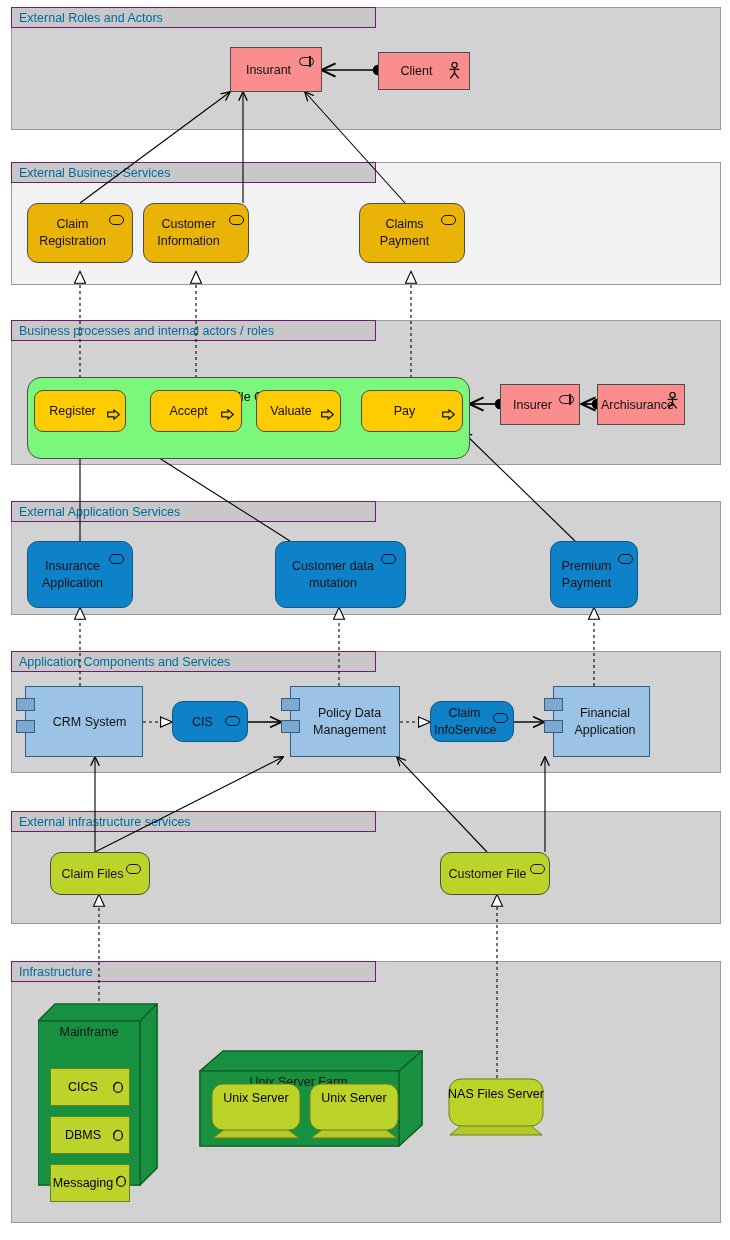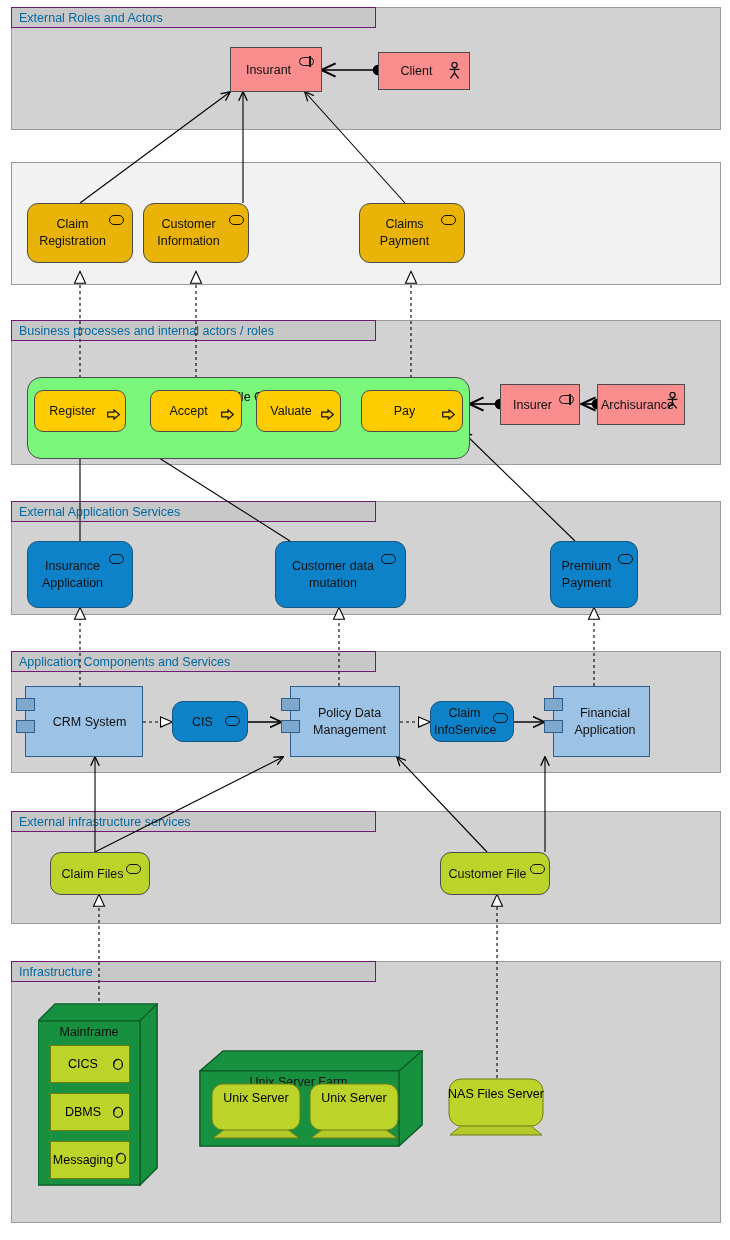--- a/index.html
+++ b/index.html
@@ -46,40 +46,41 @@
 
   
   .port{position:absolute;width:19px;height:13px;background:#7fa8cf;
         border:1px solid #2e5f8a;box-sizing:border-box;}
 
   
   .node3d{position:absolute;}
   .node3d .capt{position:absolute;left:0;right:0;text-align:center;
                 font-size:12.5px;color:#111;white-space:nowrap;}
   .sysw{position:absolute;background:#bcd42a;border:1px solid #6f7d19;
-        box-sizing:border-box;}
+        box-sizing:border-box;margin-top:23px;}
   .sysw .lbl{position:absolute;left:0;right:0;top:50%;transform:translateY(-50%);
              text-align:center;font-size:12.5px;line-height:16px;padding-right:14px;}
 
   .device{position:absolute;}
   .device .lbl{position:absolute;left:0;right:0;top:0;text-align:center;
                font-size:12.5px;line-height:17px;}
 
   svg.wires{position:absolute;left:0;top:0;width:730px;height:1240px;
             overflow:visible;pointer-events:none;}
 </style>
 </head>
 <body>
 
 <div id="canvas">
 
   <div class="band dark" style="left:11px;top:7px;width:710px;height:123px;"></div>
   <div class="band-tab" style="left:11px;top:7px;width:365px;">External Roles and Actors</div>
 
   <div class="band light" style="left:11px;top:162px;width:710px;height:123px;"></div>
+  <div class="band-tab" style="left:11px;top:162px;width:365px;">External Business Services</div>
 
   <div class="band dark" style="left:11px;top:320px;width:710px;height:145px;"></div>
   <div class="band-tab" style="left:11px;top:320px;width:365px;">Business processes and internal actors / roles</div>
 
   <div class="band dark" style="left:11px;top:501px;width:710px;height:114px;"></div>
   <div class="band-tab" style="left:11px;top:501px;width:365px;">External Application Services</div>
 
   <div class="band dark" style="left:11px;top:651px;width:710px;height:122px;"></div>
   <div class="band-tab" style="left:11px;top:651px;width:365px;">Application Components and Services</div>
 

